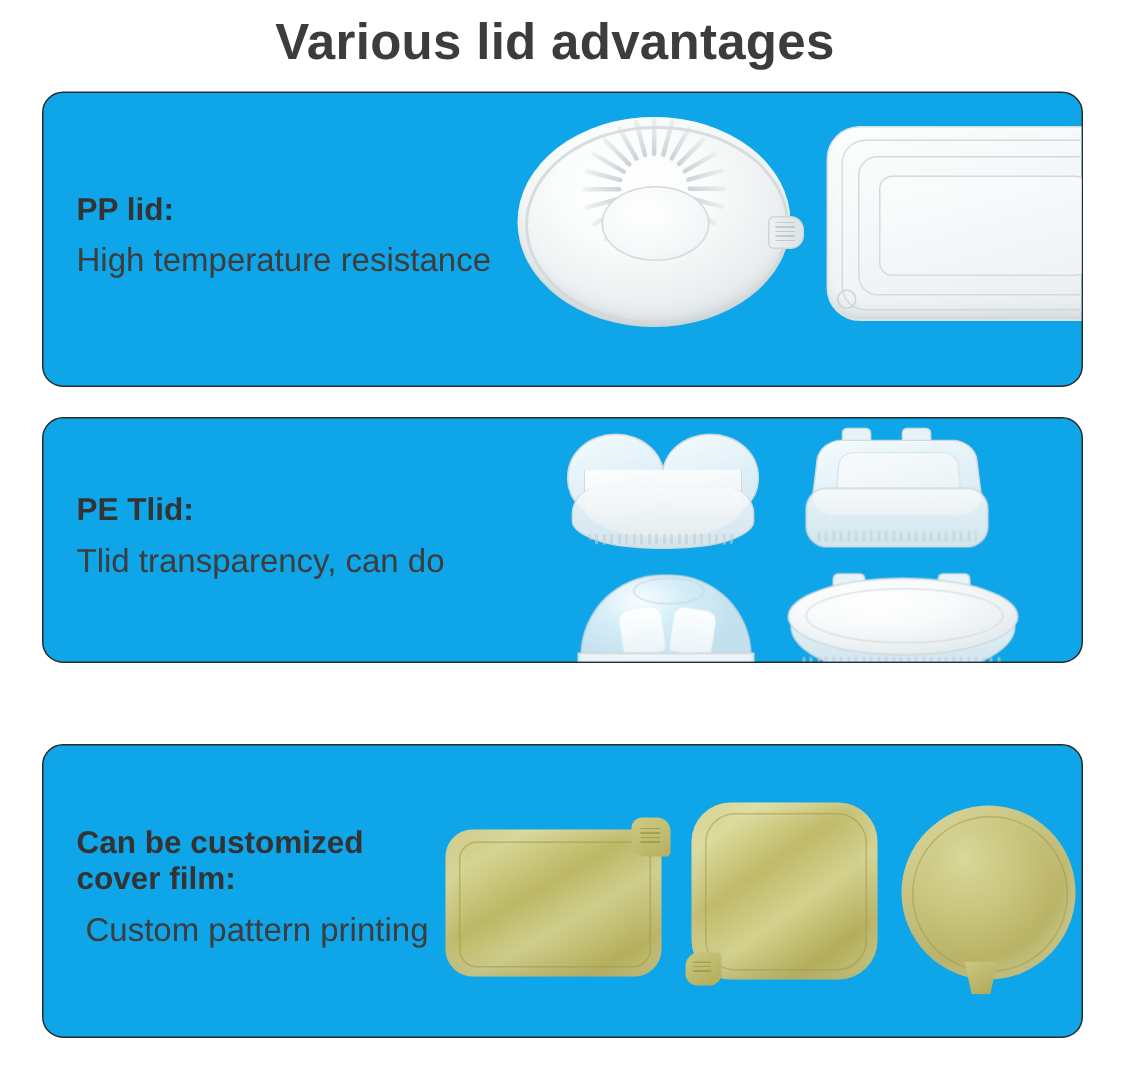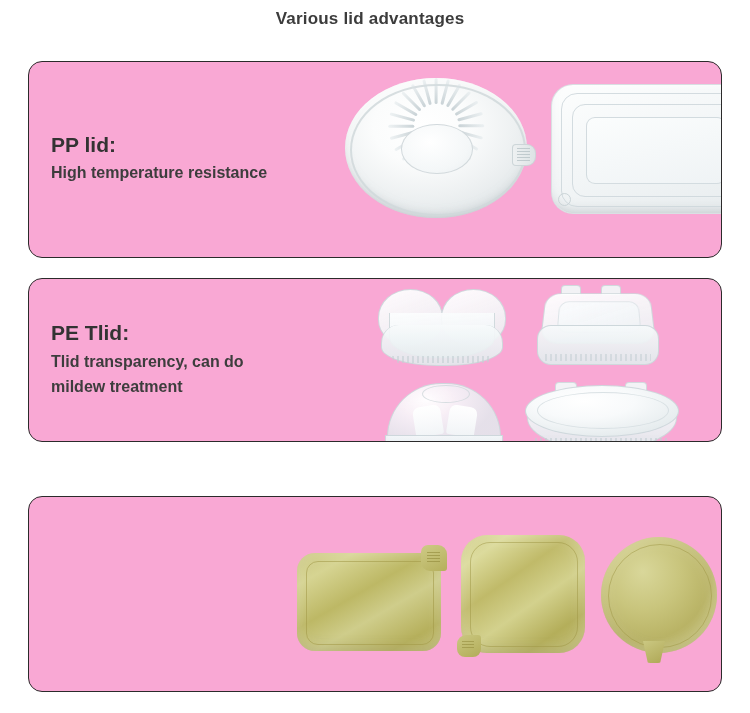--- a/index.html
+++ b/index.html
@@ -16,34 +16,34 @@
     position: relative;
   }
 
   
   .page-title {
     position: absolute;
     top: 9px;
     left: 0;
     width: 740px;
     text-align: center;
-    font-size: 17px;
+    font-size: 34px;
     font-weight: bold;
     color: #3c3c3c;
     letter-spacing: .2px;
   }
 
   
   .panel {
     position: absolute;
     left: 28px;
     width: 694px;
     border: 1.4px solid #2b2b2b;
     border-radius: 14px;
-    background: #f9a8d4;
+    background: #0ea5e9;
     box-sizing: border-box;
     overflow: hidden;
   }
   #panel-1 { top: 61px;  height: 197px; }
   #panel-2 { top: 278px; height: 164px; }
   #panel-3 { top: 496px; height: 196px; }
 
   .panel-text {
     position: absolute;
     left: 22px;
@@ -53,22 +53,22 @@
   }
   .panel-heading {
     font-size: 21px;
     font-weight: bold;
     color: #333333;
     line-height: 1.14;
     margin: 0 0 5px 0;
     white-space: pre-line;
   }
   .panel-sub {
-    font-size: 16px;
-    font-weight: bold;
+    font-size: 22px;
+    font-weight: normal;
     color: #3d3d3d;
     line-height: 1.55;
     margin: 0;
   }
   .panel-sub.indent { padding-left: 6px; }
 
   
   .stage {
     position: absolute;
     top: 0;
@@ -464,21 +464,20 @@
     </div>
 
   </div>
 </div>
 
 <div class="panel" id="panel-2">
 
   <div class="panel-text">
     <p class="panel-heading">PE Tlid:</p>
     <p class="panel-sub">Tlid transparency, can do</p>
-    <p class="panel-sub">mildew treatment</p>
   </div>
 
   <div class="stage">
 
     <div class="prod pet-heart">
       <div class="top">
         <div class="lobe l"></div>
         <div class="lobe r"></div>
         <div class="vee"></div>
       </div>
@@ -508,20 +507,25 @@
       <div class="top">
         <div class="inner"></div>
       </div>
     </div>
 
   </div>
 </div>
 
 <div class="panel" id="panel-3">
 
+  <div class="panel-text">
+    <p class="panel-heading">Can be customized
+cover film:</p>
+    <p class="panel-sub indent">Custom pattern printing</p>
+  </div>
 
   <div class="stage">
 
     <div class="prod gold-rect">
       <div class="body"></div>
       <div class="tab"></div>
     </div>
 
     <div class="prod gold-square">
       <div class="body"></div>

